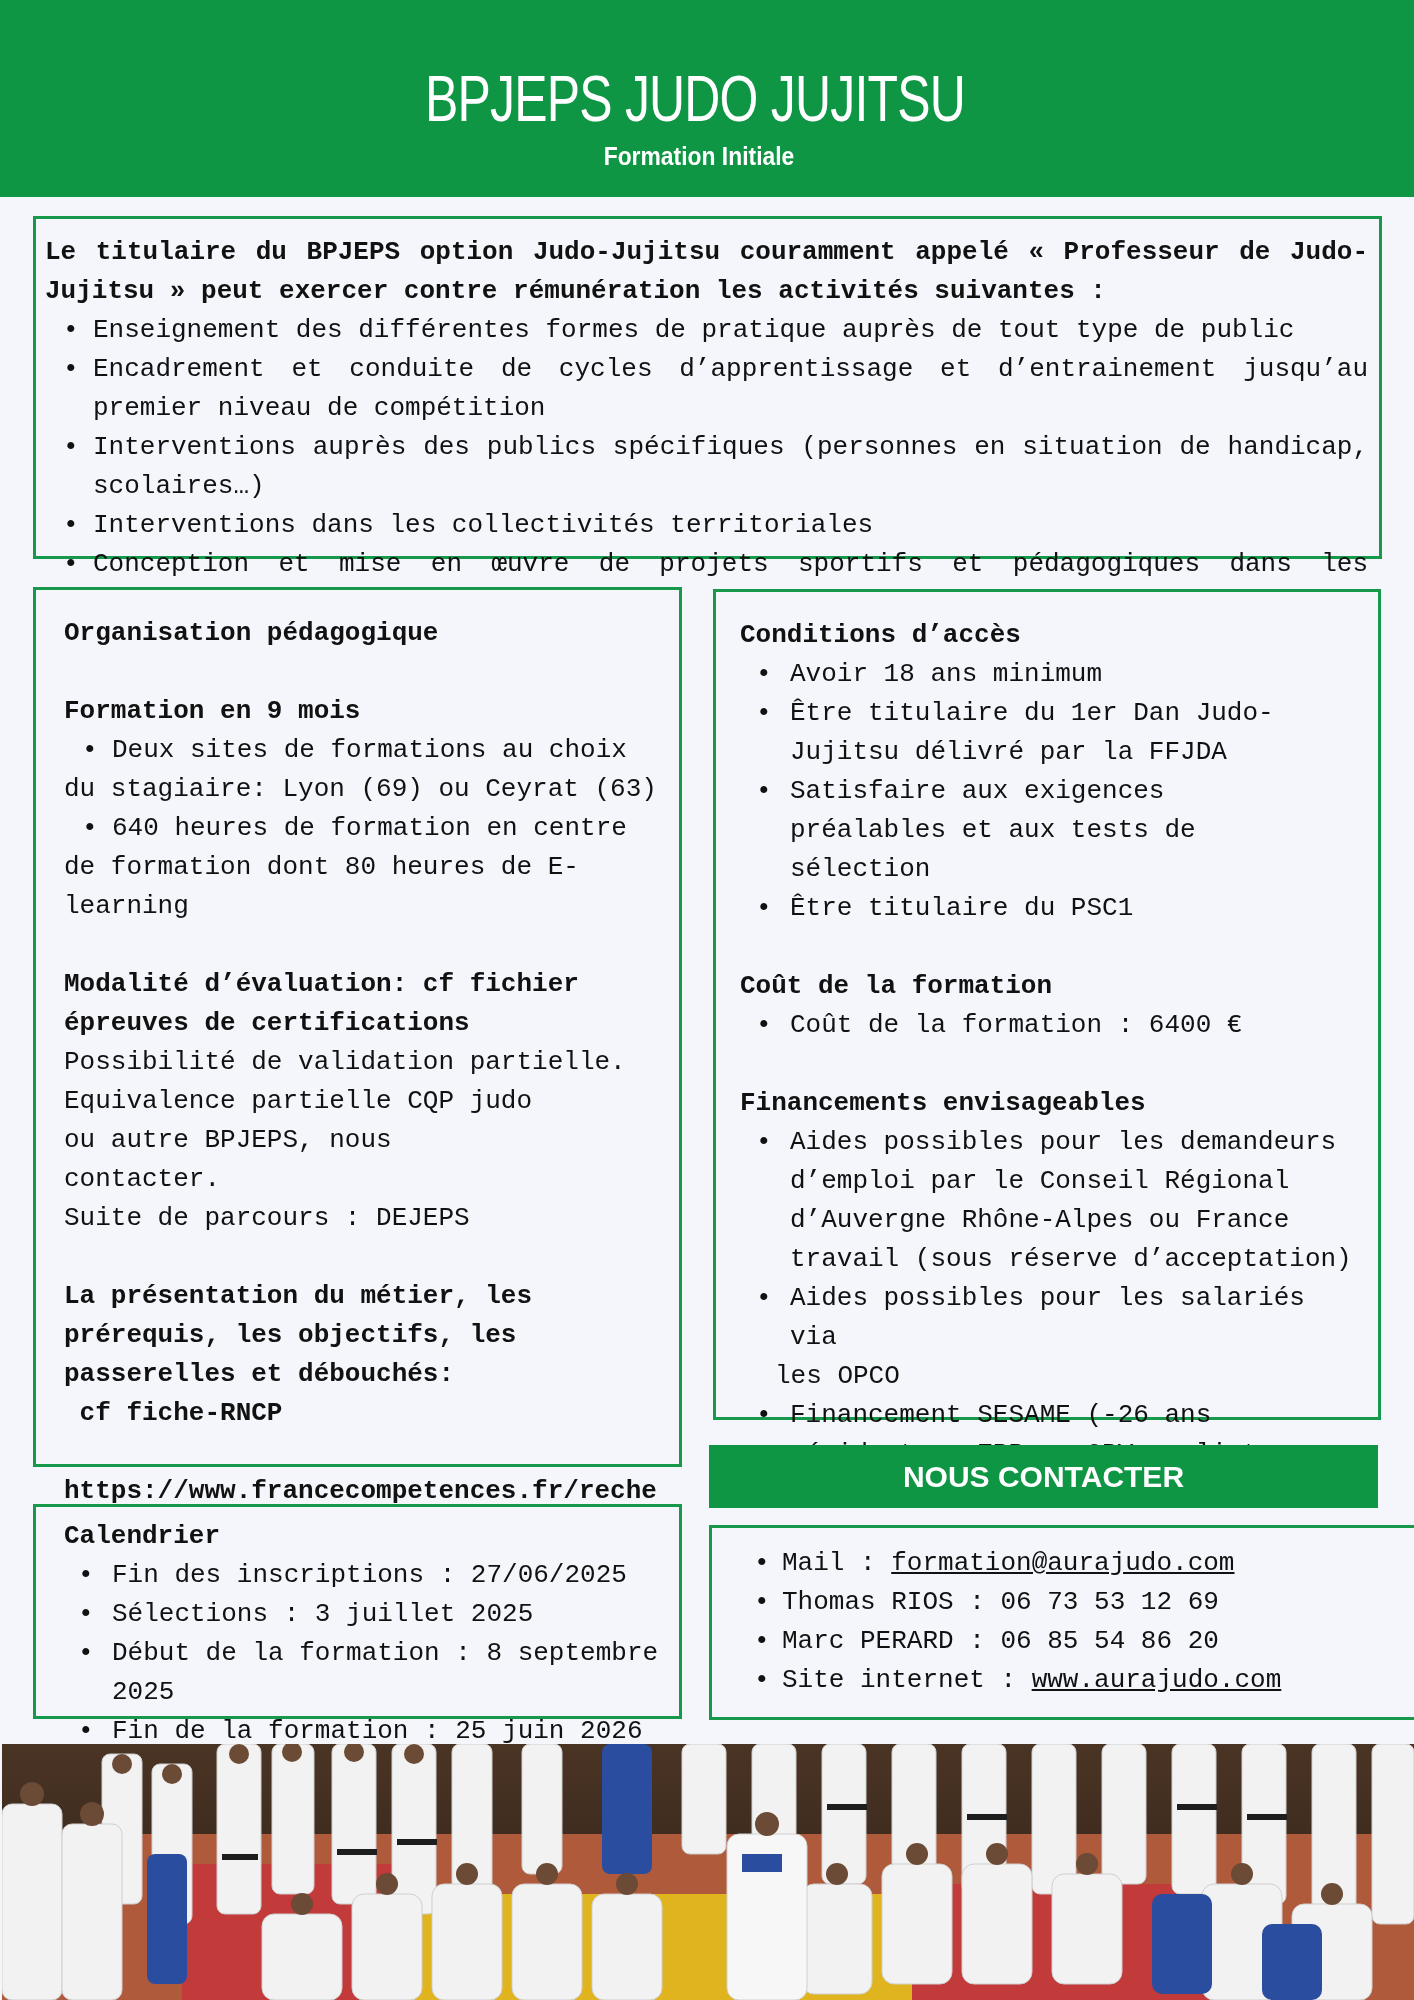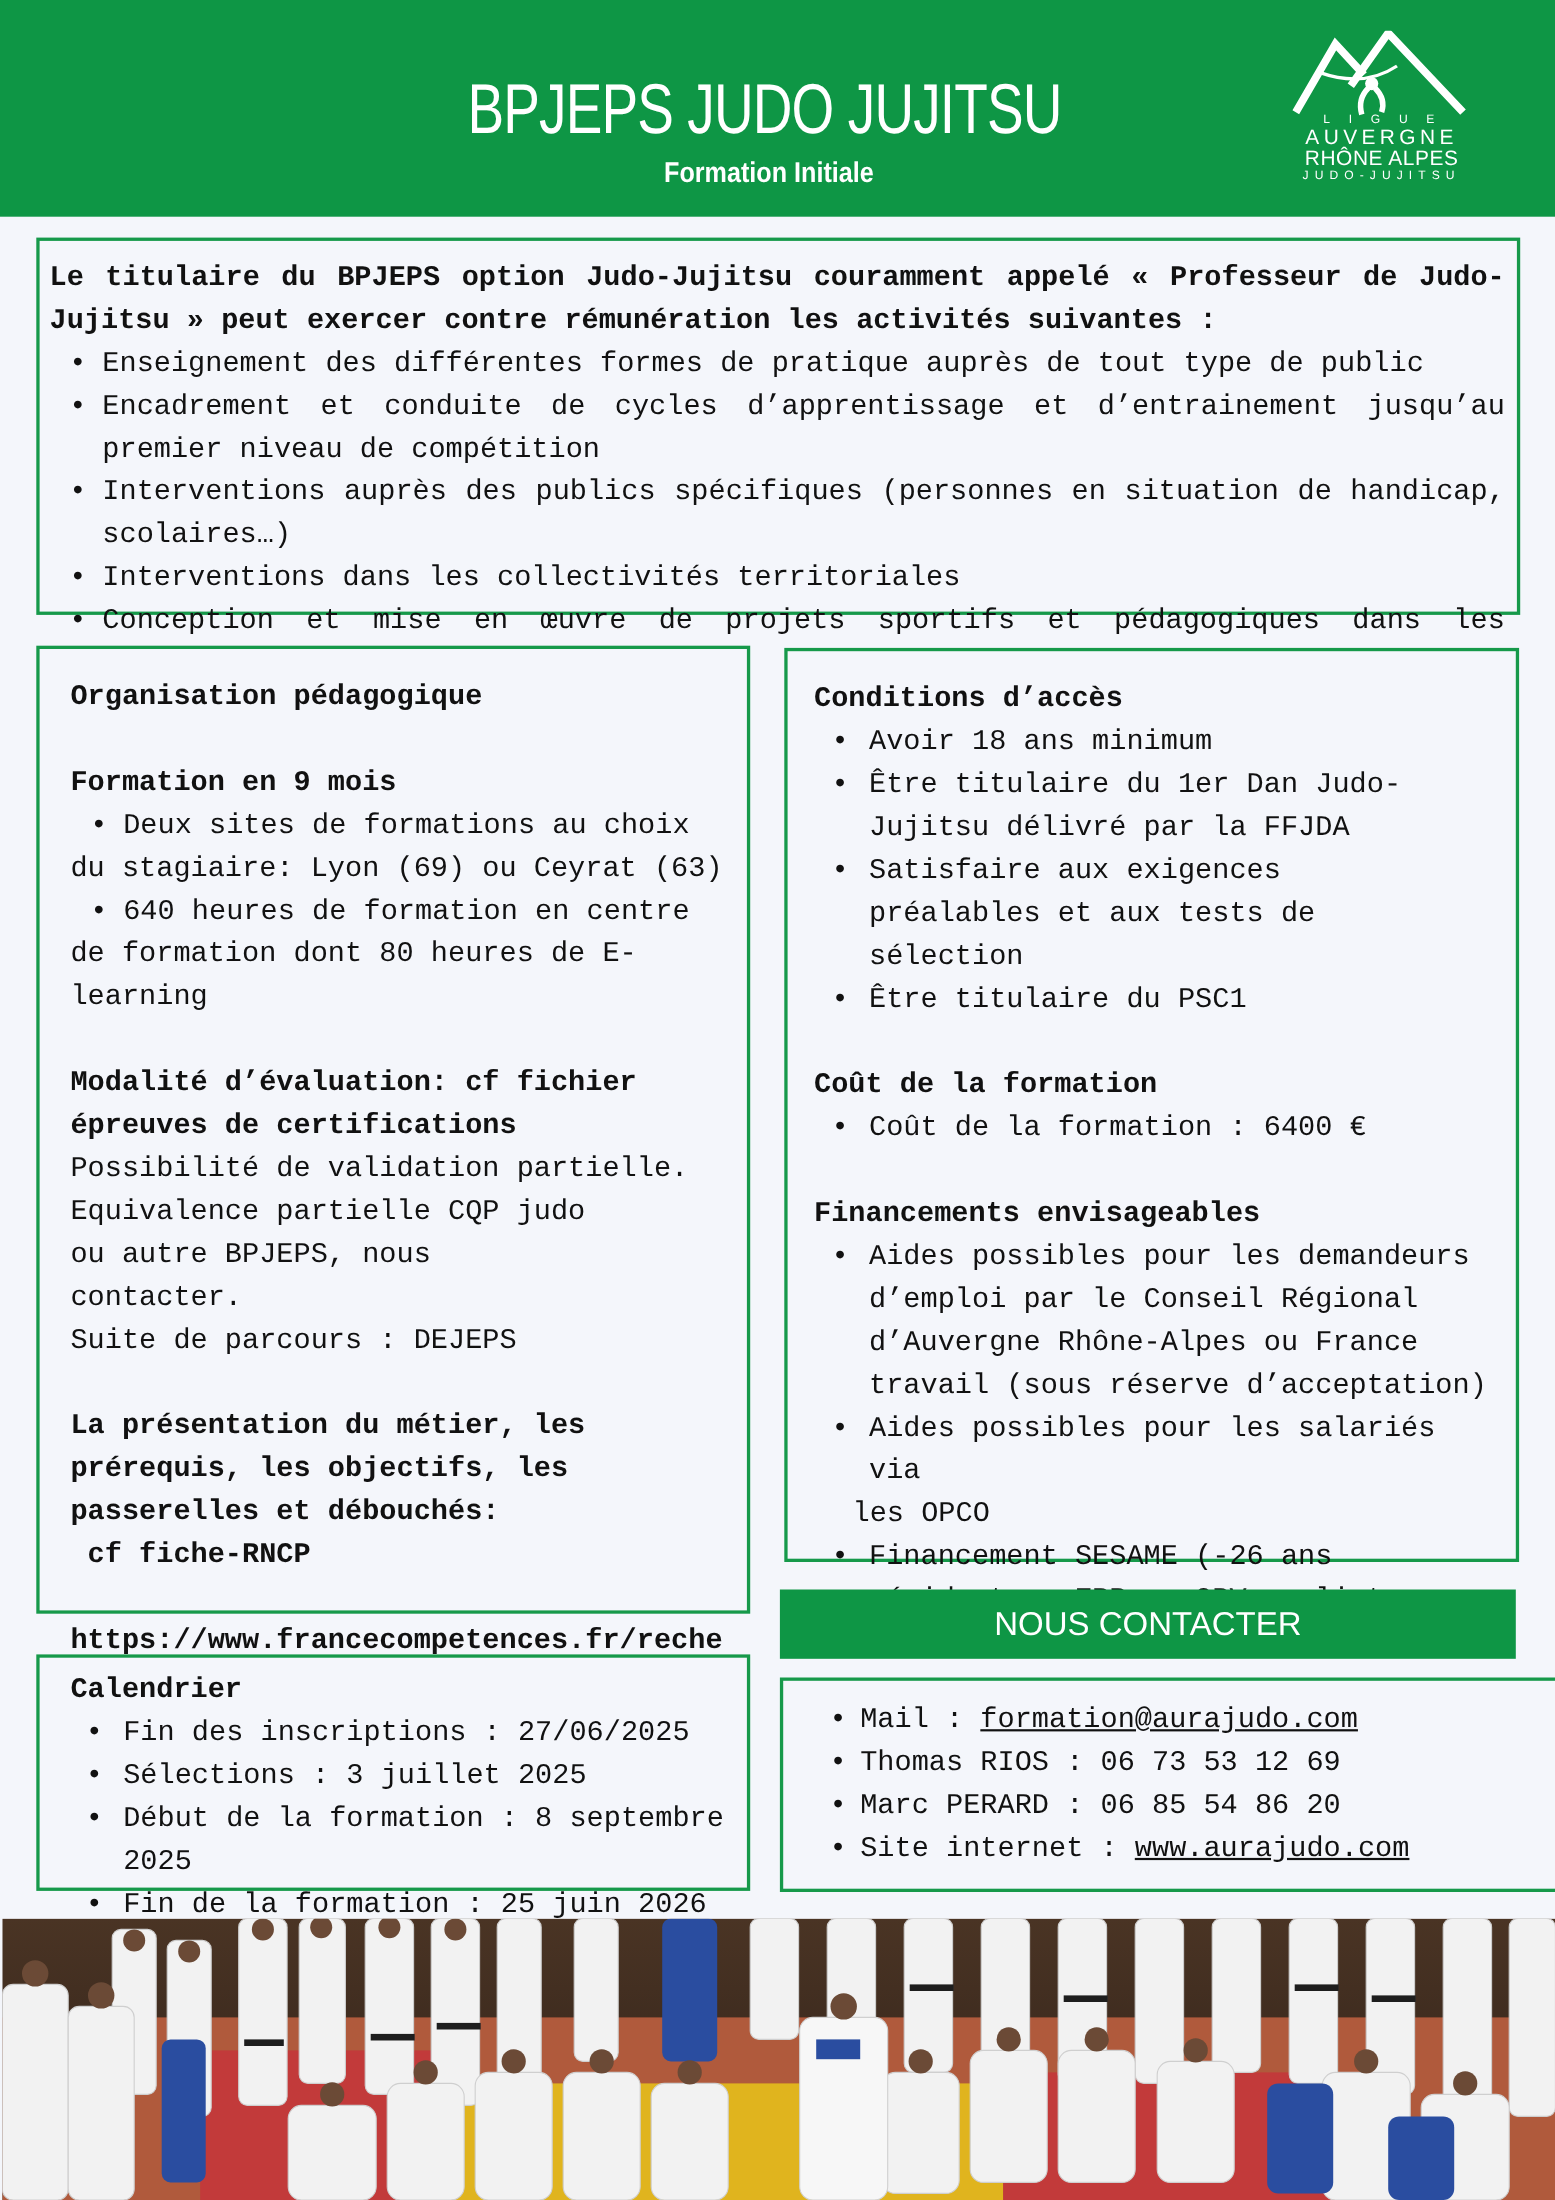--- a/index.html
+++ b/index.html
@@ -29,53 +29,38 @@
 
   .intro { left: 33px; top: 216px; width: 1349px; height: 343px; padding: 14px 11px 0 9px; }
   .intro p { text-align: justify; }
   .intro ul li { text-align: justify; }
 
   .org { left: 33px; top: 587px; width: 649px; height: 880px; padding: 24px 20px 0 28px; }
   .cond { left: 713px; top: 589px; width: 668px; height: 831px; padding: 24px 14px 0 24px; }
   .cond ul.bl li { padding-left: 50px; }
   .cond ul.bl li::before { left: 16px; }
   .contact-head { position: absolute; left: 709px; top: 1445px; width: 669px; height: 63px; background: #0e9645;
-                  color: #fff; text-align: center; font-size: 30px; font-weight: normal; line-height: 63px; }
+                  color: #fff; text-align: center; font-size: 30px; font-weight: bold; line-height: 63px; }
   .contact { left: 709px; top: 1525px; width: 772px; height: 195px; padding: 16px 14px 0 26px; }
   .contact ul.bl li { padding-left: 44px; }
   .contact ul.bl li::before { left: 16px; }
   .cal { left: 33px; top: 1504px; width: 649px; height: 215px; padding: 10px 16px 0 28px; }
   .cal ul.bl li { padding-left: 48px; }
   .cal ul.bl li::before { left: 14px; }
   a.lnk { color: #111; text-decoration: underline; }
 
   .photo { position: absolute; left: 2px; top: 1744px; width: 1412px; height: 256px; overflow: hidden; }
   .photo svg { display: block; }
 </style>
 </head>
 <body>
 
 <div class="header">
   <div class="title">BPJEPS JUDO JUJITSU</div>
   <div class="subtitle">Formation Initiale</div>
-  <div class="logo">
-    <svg width="170" height="80" viewBox="0 0 170 80">
-      <polyline points="8,74 44,12 70,40" fill="none" stroke="#fff" stroke-width="7" stroke-linejoin="miter"></polyline>
-      <polyline points="58,50 92,2 160,74" fill="none" stroke="#fff" stroke-width="7" stroke-linejoin="miter"></polyline>
-      <path d="M30,38 Q70,52 100,32" fill="none" stroke="#fff" stroke-width="3"></path>
-      <circle cx="77" cy="48" r="6" fill="#fff"></circle>
-      <path d="M74,52 Q64,62 68,76 M80,52 Q90,62 86,74" fill="none" stroke="#fff" stroke-width="5"></path>
-    </svg>
-    <div class="logo-text">
-      <div class="logo-ligue">LIGUE</div>
-      <div class="logo-auv">AUVERGNE</div>
-      <div class="logo-rhone">RHÔNE ALPES</div>
-      <div class="logo-judo">JUDO-JUJITSU</div>
-    </div>
-  </div>
 </div>
 
 <div class="box intro txt">
   <p class="b">Le titulaire du BPJEPS option Judo-Jujitsu couramment appelé « Professeur de Judo-Jujitsu » peut exercer contre rémunération les activités suivantes :</p>
   <ul class="bl">
     <li>Enseignement des différentes formes de pratique auprès de tout type de public</li>
     <li>Encadrement et conduite de cycles d’apprentissage et d’entrainement jusqu’au premier niveau de compétition</li>
     <li>Interventions auprès des publics  spécifiques (personnes en situation de handicap, scolaires…)</li>
     <li>Interventions dans les collectivités territoriales</li>
     <li>Conception et mise en œuvre de projets sportifs et pédagogiques dans les structures identifiées</li>

